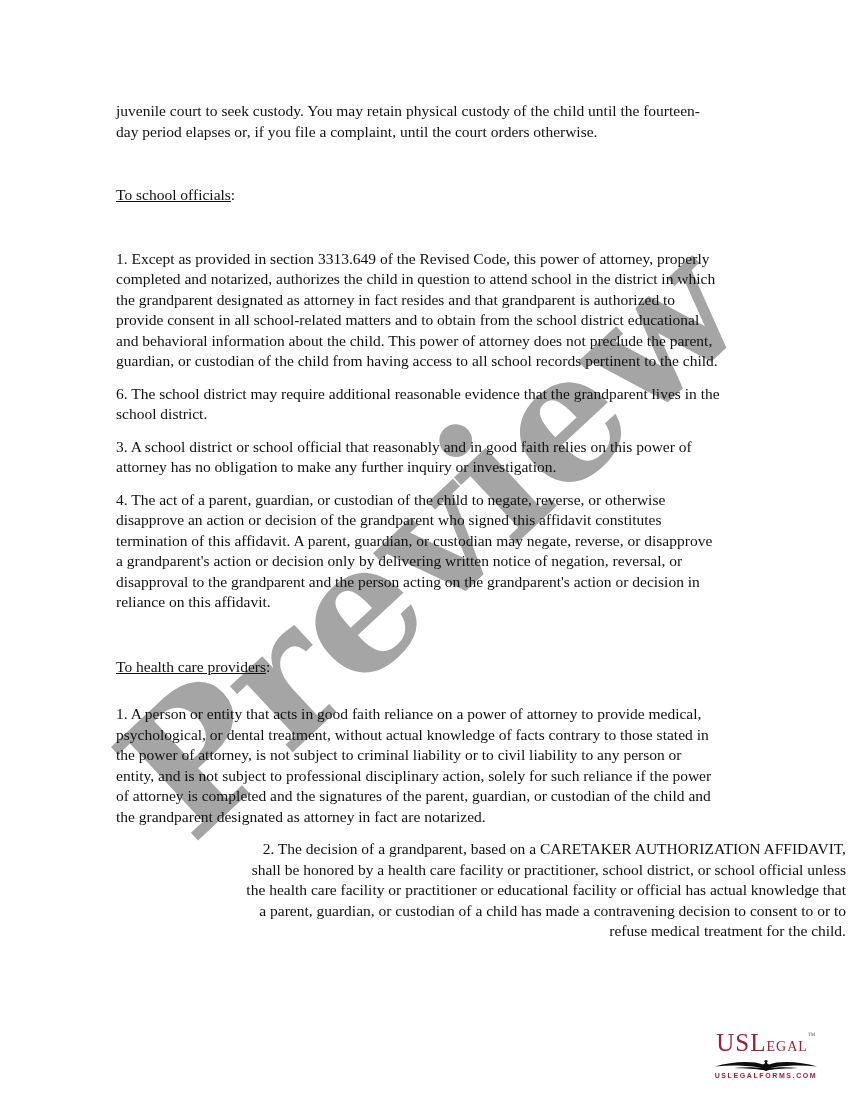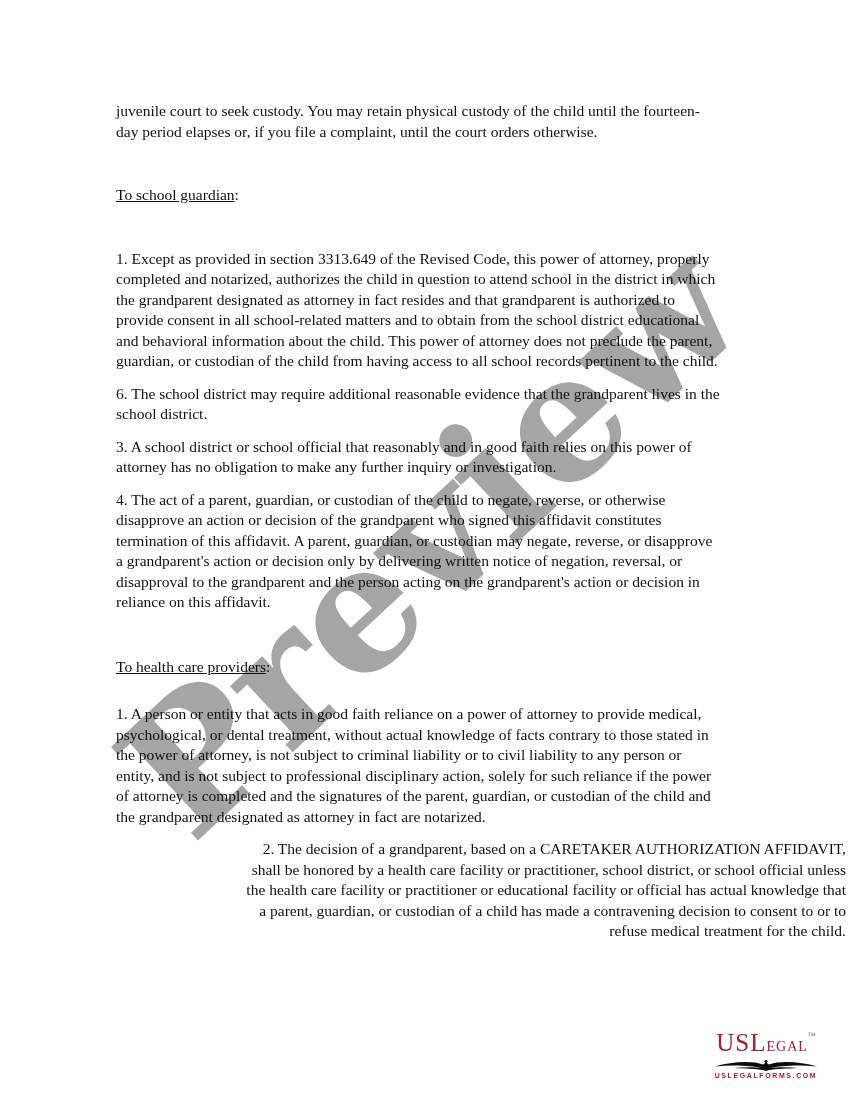--- a/index.html
+++ b/index.html
@@ -86,21 +86,21 @@
 
 <div class="page">
 
   <div class="watermark" style="color: rgb(165, 165, 165);">Preview</div>
 
   <div class="content">
 
     <p class="para intro">juvenile court to seek custody. You may retain physical custody of the child until the fourteen-
 day period elapses or, if you file a complaint, until the court orders otherwise.</p>
 
-    <div class="section-heading"><span class="underlined">To school guardian</span><span>:</span></div>
+    <div class="section-heading"><span class="underlined">To school officials</span><span>:</span></div>
 
     <p class="para numbered">1. Except as provided in section 3313.649 of the Revised Code, this power of attorney, properly
 completed and notarized, authorizes the child in question to attend school in the district in which
 the grandparent designated as attorney in fact resides and that grandparent is authorized to
 provide consent in all school-related matters and to obtain from the school district educational
 and behavioral information about the child. This power of attorney does not preclude the parent,
 guardian, or custodian of the child from having access to all school records pertinent to the child.</p>
 
     <p class="para numbered">6. The school district may require additional reasonable evidence that the grandparent lives in the
 school district.</p>

